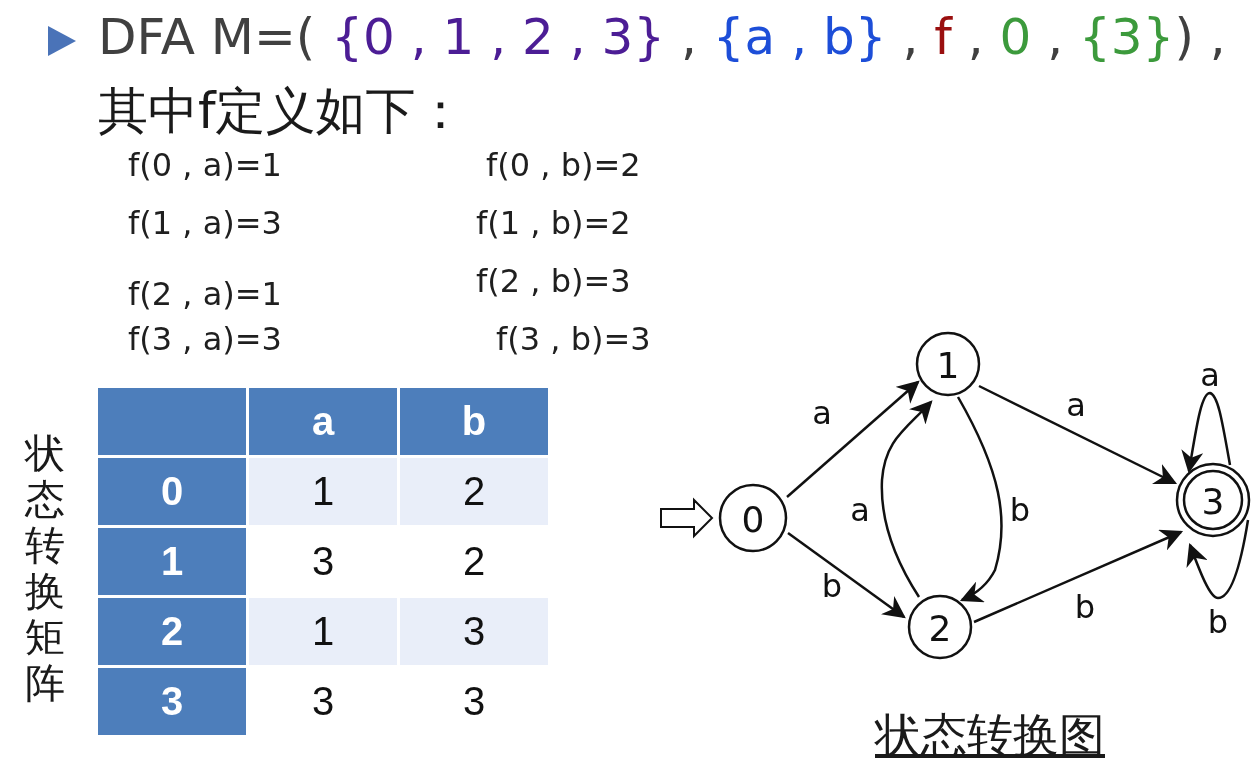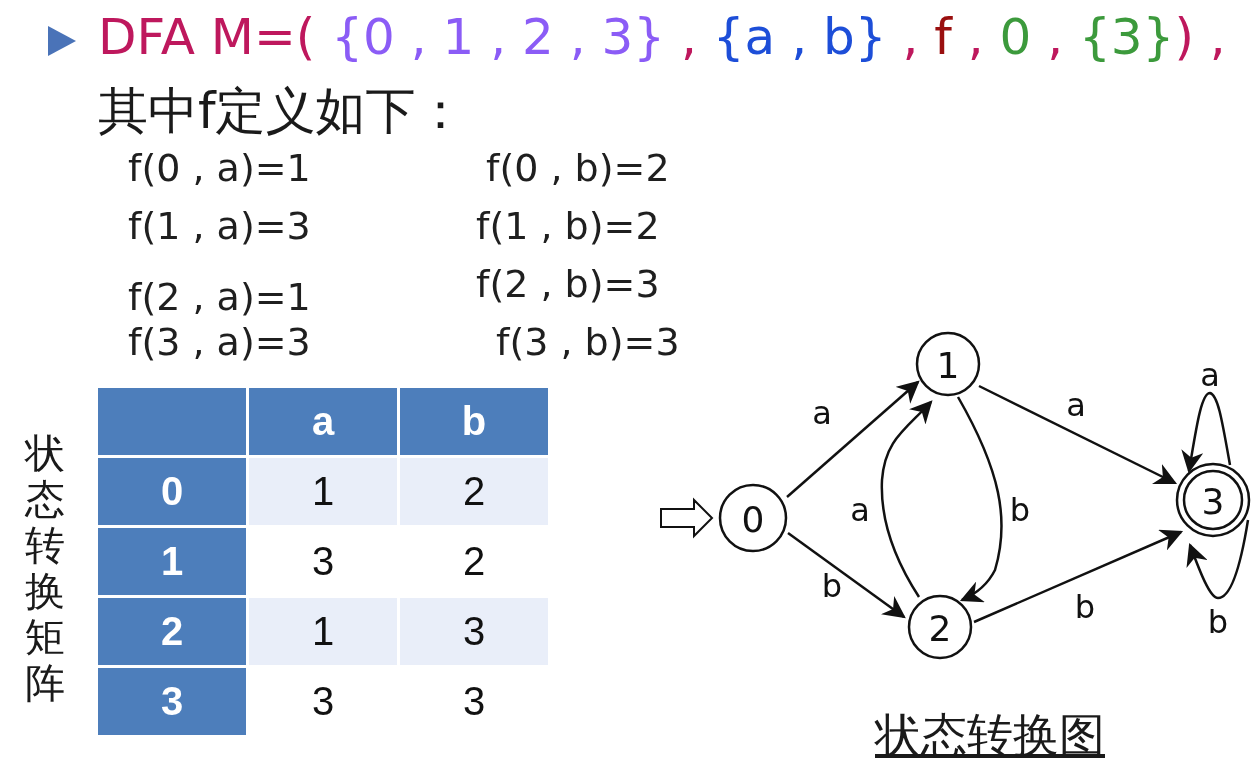--- a/index.html
+++ b/index.html
@@ -3,26 +3,26 @@
 <meta charset="utf-8">
 <style>
   html, body { margin:0; padding:0; }
   body { width:1255px; height:766px; background:#ffffff; position:relative; overflow:hidden;
          font-family:"DejaVu Sans", "Liberation Sans", sans-serif; color:#1a1a1a; }
   .abs { position:absolute; }
   .bullet { left:48px; top:26px; width:0; height:0; border-top:15px solid transparent;
             border-bottom:15px solid transparent; border-left:28px solid #4a73b8; }
   .line1 { left:98px; top:8px; font-size:50px; white-space:nowrap; letter-spacing:0px; }
   .line2 { left:98px; top:78px; font-size:50px; white-space:nowrap; }
-  .fdef { font-size:38px; white-space:nowrap; color:#1f1f1f; }
-  .c-green { color:#8b5cf6; }
+  .fdef { font-size:32px; white-space:nowrap; color:#1f1f1f; }
+  .c-green { color:#4c1d95; }
   .c-blue { color:#1d4ed8; }
   .c-red { color:#9a0f0f; }
   .c-dgreen { color:#3c9a3c; }
-  .c-black { color:#be185d; }
+  .c-black { color:#404040; }
   table.matrix { position:absolute; left:95px; top:385px; border-collapse:separate; border-spacing:3px;
                  font-family:"Liberation Sans", sans-serif; }
   table.matrix td { height:67px; text-align:center; font-size:40px; padding:0; }
   td.hdr { background:#4d7ebb; color:#ffffff; font-weight:bold; }
   td.rowh { background:#4d7ebb; color:#ffffff; font-weight:bold; width:148px; }
   td.cell { width:148px; color:#111; }
   tr.odd td.cell { background:#e9eef9; }
   tr.even td.cell { background:#ffffff; }
   .vlabel { left:22px; top:430px; font-size:40px; line-height:46px; width:46px; text-align:center; }
   .caption { left:875px; top:705px; font-size:46px; white-space:nowrap;text-decoration:underline; }

